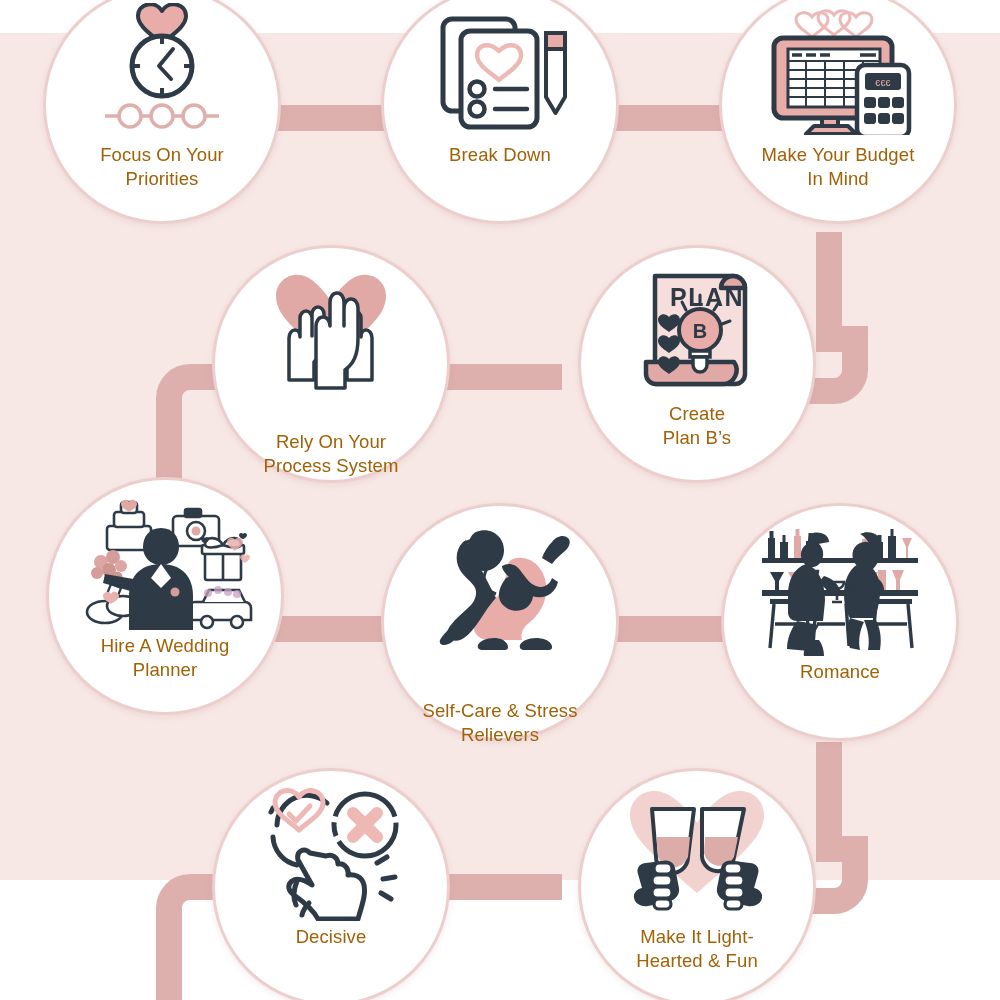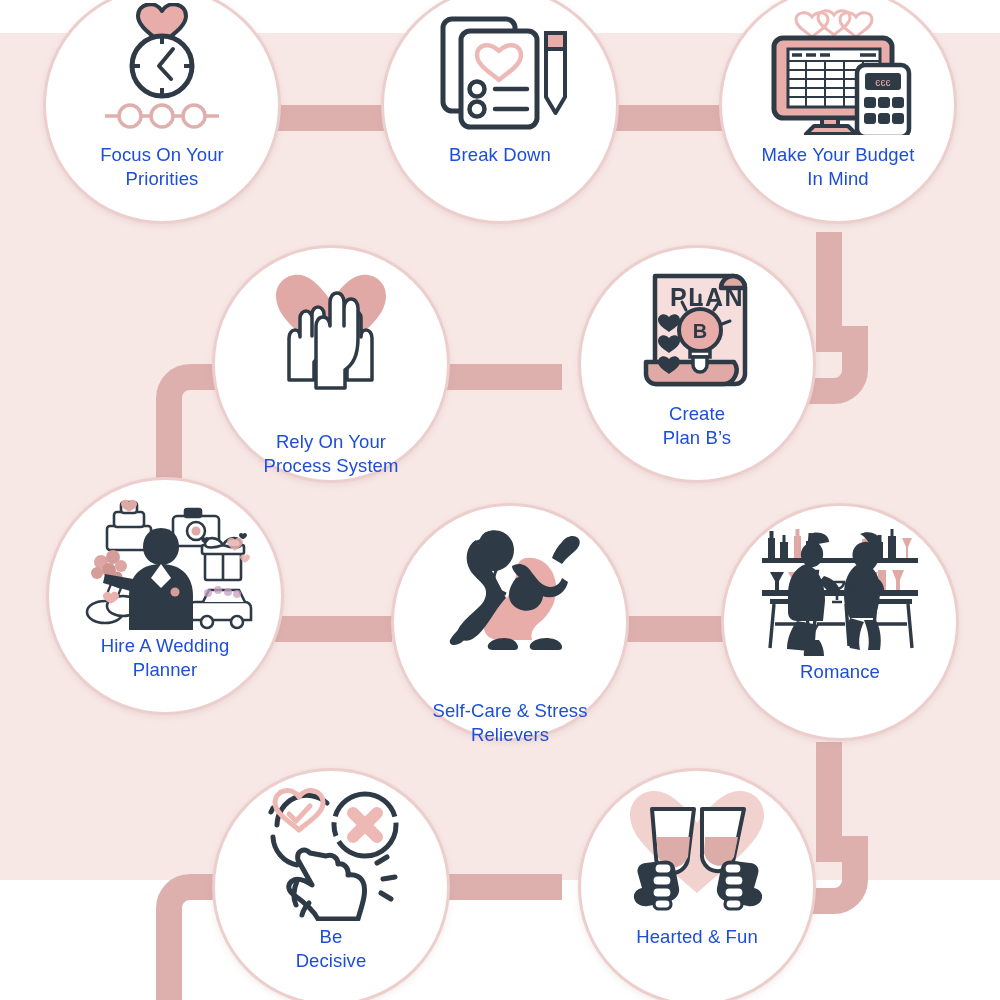--- a/index.html
+++ b/index.html
@@ -28,21 +28,21 @@
   .node{
     position:absolute;width:238px;height:238px;border-radius:50%;
     background:#ffffff;border:3px solid #eccfcd;
     box-sizing:border-box;
     display:flex;flex-direction:column;align-items:center;justify-content:flex-start;
     box-shadow:0 2px 7px rgba(190,140,138,.18);
   }
   .node .art{height:138px;width:100%;display:flex;align-items:flex-start;justify-content:center;margin-top:14px;}
   .node .art svg{display:block;}
   .label{
-    font-size:18.5px;line-height:24px;color:#1d4ed8;text-align:center;
+    font-size:18.5px;line-height:24px;color:#a16207;text-align:center;
     width:210px;margin-top:2px;letter-spacing:.1px;
   }
 </style>
 </head>
 <body>
 
 <div id="stage">
 
   <div class="bg-band"></div>
 
@@ -285,21 +285,21 @@
         <path d="M62 86 l-34 -6 l-2 9 l34 10z" fill="#2e3a46"></path>
         <circle cx="98" cy="98" r="4.5" fill="#d49d99"></circle>
       </svg>
     </div>
     <div class="label">
       <div>Hire A Wedding</div>
       <div>Planner</div>
     </div>
   </div>
 
-  <div class="node" style="left:391px;top:503px;gap:41px;">
+  <div class="node" style="left:381px;top:503px;gap:41px;">
     <div class="art">
       <svg width="160" height="136" viewBox="0 0 160 136">
         <path d="M96 38 c16 -2 28 10 30 26 c2 16 -6 30 -16 38 c-6 5 -10 10 -8 18 H70 c-12 0 -18-8-16-18 c2-10 10-14 18-20 c10-8 14-20 14-30 c0-8 4-13 10-14z" fill="#e8ada9"></path>
         <path d="M44 24 c10 -8 24 -2 26 10 c2 10 -6 16 -6 24 c0 10 6 14 12 16" fill="none" stroke="#2e3a46" stroke-width="3"></path>
         <path d="M46 20 c-10 6-12 20-6 30 c4 7 10 10 14 16 c4 6 2 14-4 20 c-6 6-14 12-20 20 c-4 6-4 12 2 14 c8 3 16-4 22-12 c8-10 14-22 22-30" fill="#2e3a46"></path>
         <path d="M56 12 c14-6 28 4 28 18 c0 8-4 14-10 18 c-6 4-14 4-20 0 c-8-5-10-16-6-24 c2-6 4-10 8-12z" fill="#2e3a46"></path>
         <path d="M82 46 c6 -4 14 -2 18 4 c6 8 10 14 16 16 c8 3 14 -2 16 -8 l6 4 c-3 12-14 18-26 14 c-10-3-16-12-22-18 c-4-4-8-8-8-12z" fill="#2e3a46"></path>
         <path d="M132 22 c4-6 12-8 16-4 c3 3 2 8-2 12 c-4 4-10 8-14 14 l-10-6 c2-6 6-12 10-16z" fill="#2e3a46"></path>
         <path d="M86 58 c10-4 22 0 26 10 c3 8 0 16-6 20 c-8 5-18 3-24-4 c-5-6-4-16 4-26z" fill="#2e3a46"></path>
         <path d="M30 108 c-4 4-8 8-10 12 c-1 3 1 5 4 5 c5 0 10-4 14-9z" fill="#2e3a46"></path>
@@ -400,21 +400,20 @@
           <line x1="130" y1="94" x2="142" y2="92"></line>
           <line x1="128" y1="108" x2="138" y2="114"></line>
         </g>
         <g stroke="#2e3a46" stroke-width="5" stroke-linecap="round" fill="none">
           <path d="M44 96 c-4 10-4 18 -1 24"></path>
           <path d="M56 118 c-4 4-6 8-7 12"></path>
         </g>
       </svg>
     </div>
     <div class="label">
-      <div>Be</div>
       <div>Decisive</div>
     </div>
   </div>
 
   <div class="node" style="left:578px;top:768px;">
     <div class="art">
       <svg width="162" height="136" viewBox="0 0 162 136">
         <path d="M81 108 C42 74 14 54 14 30 C14 10 36 -2 56 12 C67 20 77 30 81 38 C85 30 95 20 106 12 C126 -2 148 10 148 30 C148 54 120 74 81 108z" fill="#f2d2cf"></path>
 
         <path d="M36 24 h42 l-6 48 a16 16 0 0 1-32 0z" fill="#ffffff" stroke="#2e3a46" stroke-width="4" stroke-linejoin="round"></path>
@@ -436,17 +435,18 @@
         <path d="M134 78 c6 0 10 5 8 11 l-4 14 c5 1 9 5 8 10 c-1 6-8 9-14 8 l-20-4 c-8-2-12-8-11-14 l4-20 c1-6 7-9 13-7z" fill="#2e3a46"></path>
         <g fill="#ffffff" stroke="#2e3a46" stroke-width="3.2">
           <rect x="108" y="78" width="18" height="11" rx="5.5"></rect>
           <rect x="108" y="90" width="20" height="11" rx="5.5"></rect>
           <rect x="108" y="102" width="20" height="11" rx="5.5"></rect>
           <rect x="109" y="114" width="17" height="10" rx="5"></rect>
         </g>
       </svg>
     </div>
     <div class="label">
+      <div>Make It Light-</div>
       <div>Hearted &amp; Fun</div>
     </div>
   </div>
 
 </div>
 
 </body></html>

